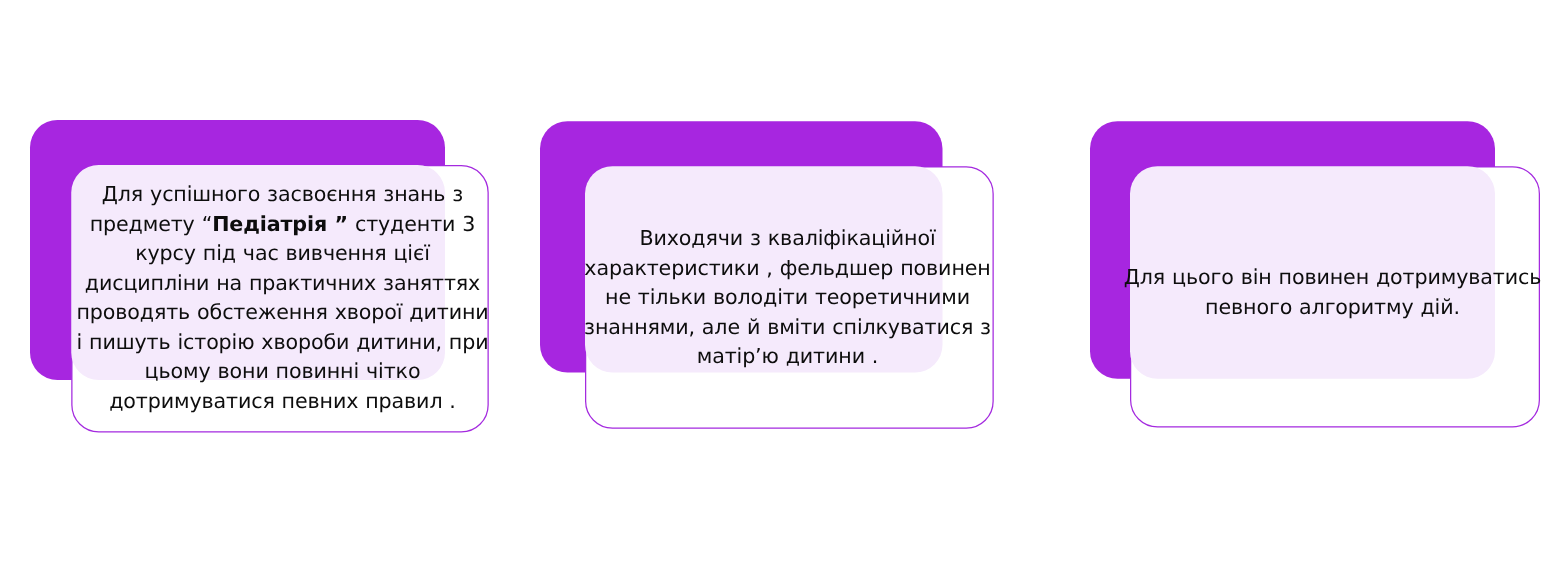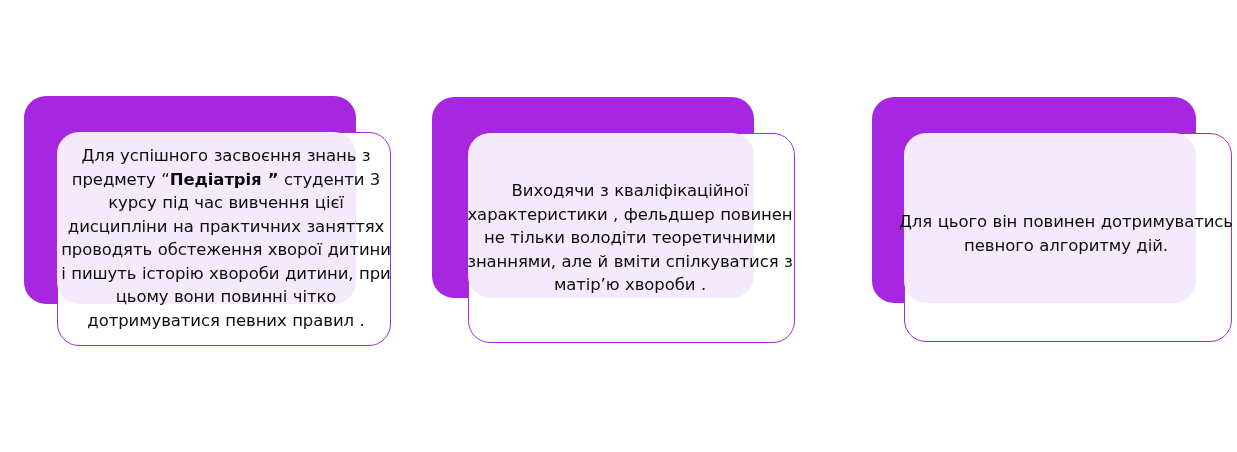--- a/index.html
+++ b/index.html
@@ -93,21 +93,21 @@
     <div class="card-plate"></div>
     <div class="card-front"></div>
     <div class="card-fill"></div>
     <div class="card-text" id="card-1-text">Для успішного засвоєння знань з предмету “<b>Педіатрія ”</b>  студенти 3 курсу під час вивчення цієї дисципліни на практичних заняттях проводять обстеження хворої дитини і  пишуть історію хвороби  дитини, при цьому вони повинні чітко дотримуватися певних правил  .</div>
   </div>
 
   <div class="card-group" id="card-2">
     <div class="card-plate"></div>
     <div class="card-front"></div>
     <div class="card-fill"></div>
-    <div class="card-text">Виходячи з кваліфікаційної характеристики , фельдшер повинен не тільки володіти теоретичними знаннями, але  й вміти спілкуватися з матір’ю  хвороби .</div>
+    <div class="card-text">Виходячи з кваліфікаційної характеристики , фельдшер повинен не тільки володіти теоретичними знаннями, але  й вміти спілкуватися з матір’ю  дитини .</div>
   </div>
 
   <div class="card-group" id="card-3">
     <div class="card-plate"></div>
     <div class="card-front"></div>
     <div class="card-fill"></div>
     <div class="card-text">Для цього він повинен дотримуватись певного алгоритму дій.</div>
   </div>
 
 </div>

